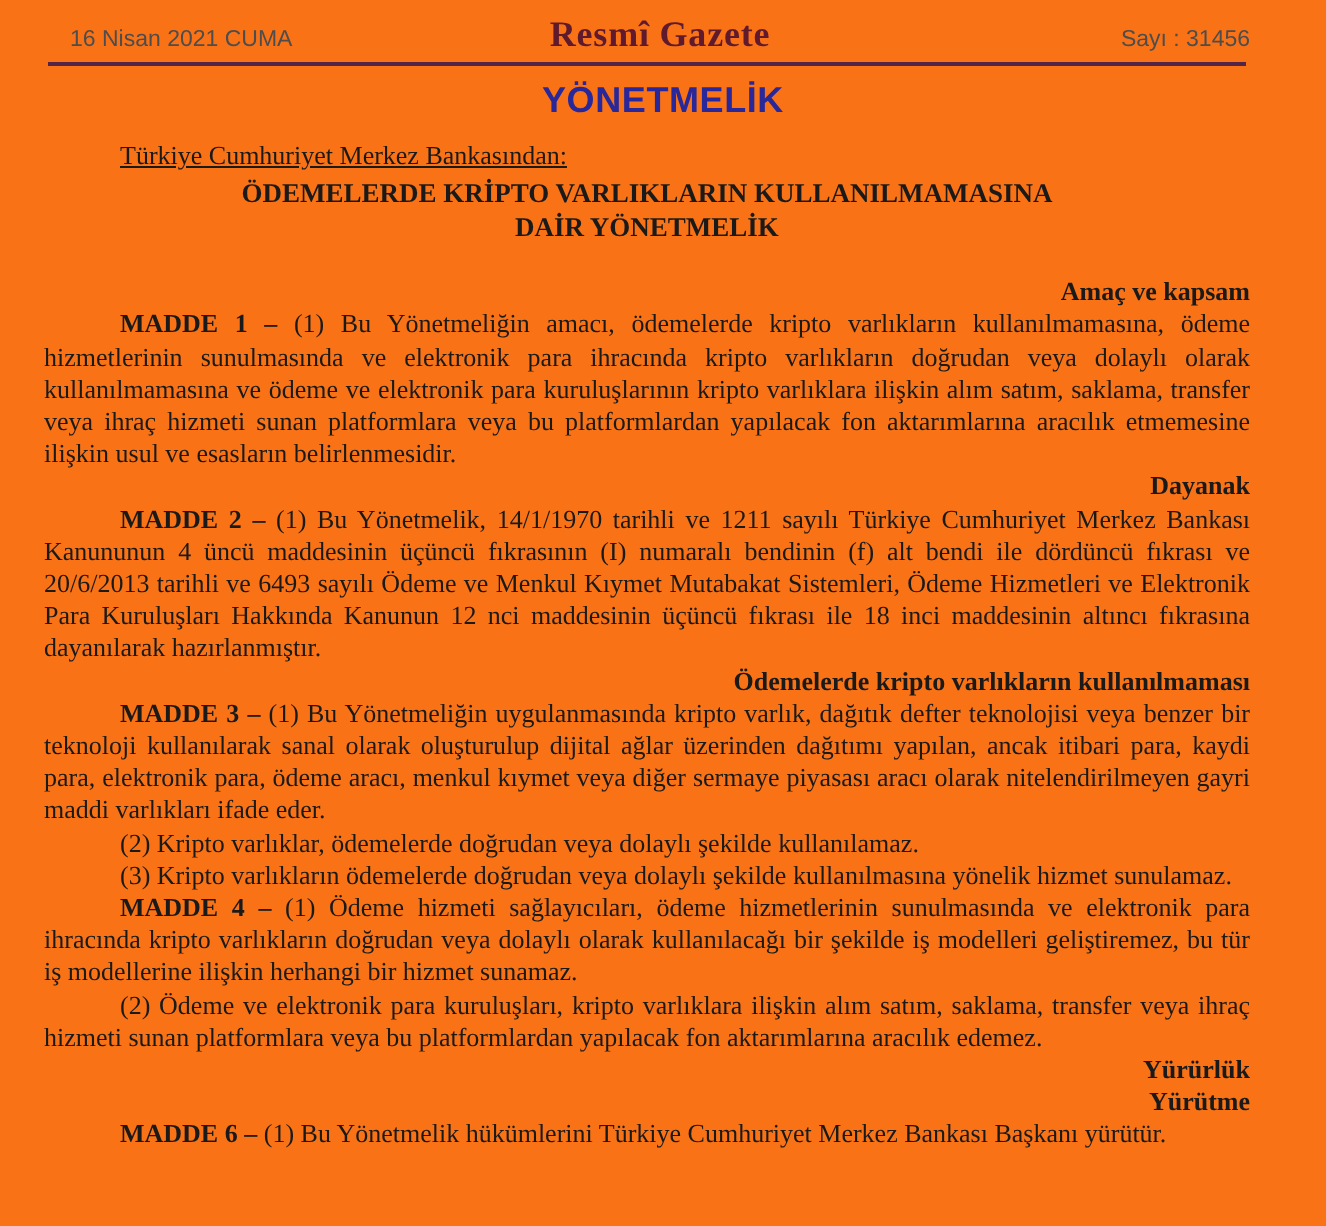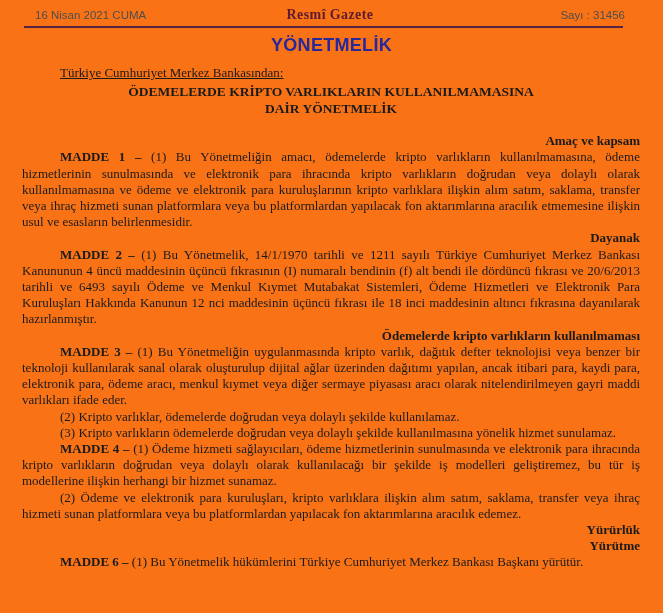--- a/index.html
+++ b/index.html
@@ -23,21 +23,21 @@
     font-family: "Liberation Sans", sans-serif;
     font-size: 11.5px;
     color: var(--meta, #4d4d4d);
     white-space: nowrap;
   }
   .masthead-date { text-align: left; }
   .masthead-issue { text-align: right; }
   .masthead-title {
     flex: 0 0 auto;
     font-family: "Liberation Serif", serif;
-    font-size: 14px;
+    font-size: 18px;
     font-weight: bold;
     color: var(--masthead, #5f1b2d);
     letter-spacing: 0.4px;
     white-space: nowrap;
   }
   .rule {
     height: 2px;
     background: var(--rule, #522445);
     margin: 3px 40px 0 24px;
   }
@@ -45,21 +45,21 @@
     margin-top: 7px;
     text-align: center;
     font-family: "Liberation Sans", sans-serif;
     font-weight: bold;
     font-size: 18px;
     letter-spacing: 0.3px;
     color: var(--section-label, #28289a);
   }
   
   .doc {
-    padding: 9px 23px 0 22px;
+    padding: 9px 38px 0 22px;
     font-size: 13px;
     line-height: 16.2px;
     text-align: justify;
   }
   .authority {
     margin: 0 0 2px 38px;
     text-decoration: underline;
   }
   .doc-title {
     text-align: center;

